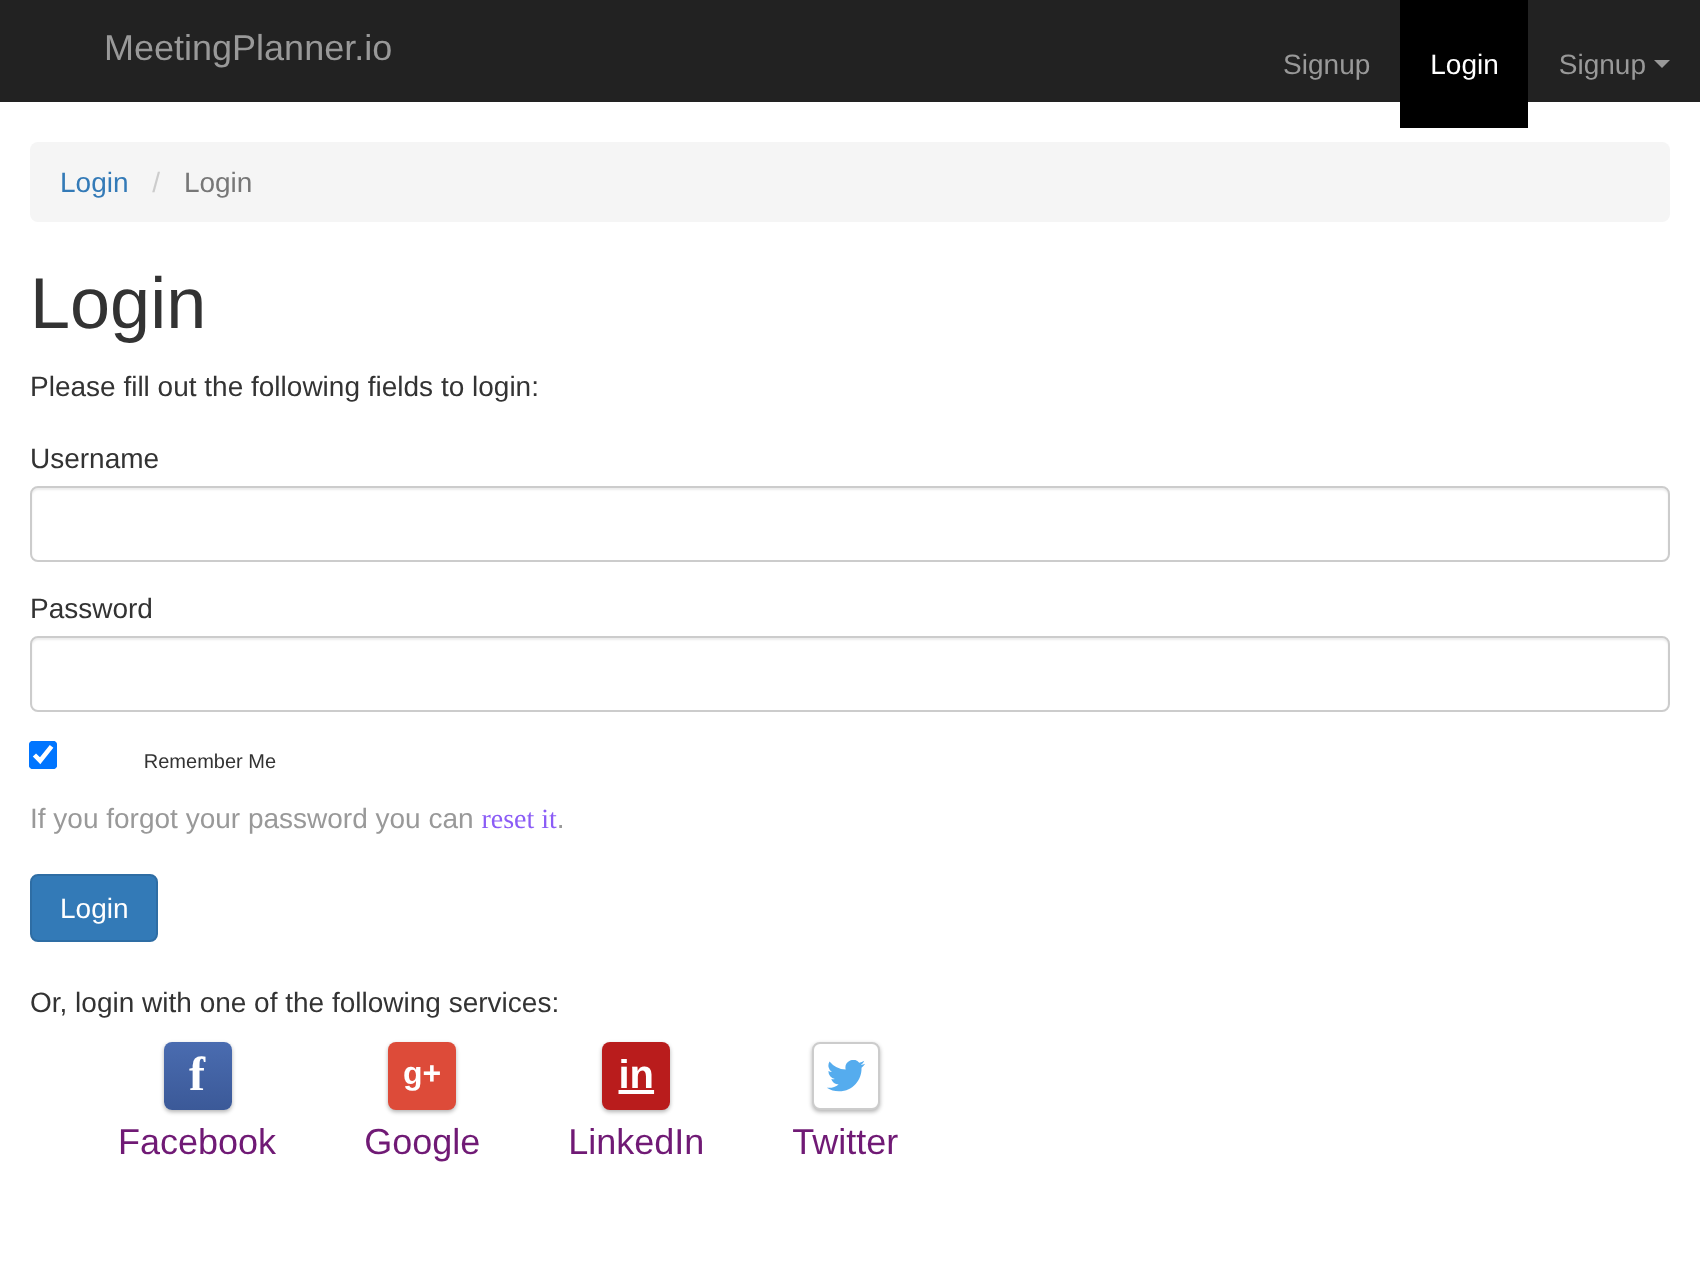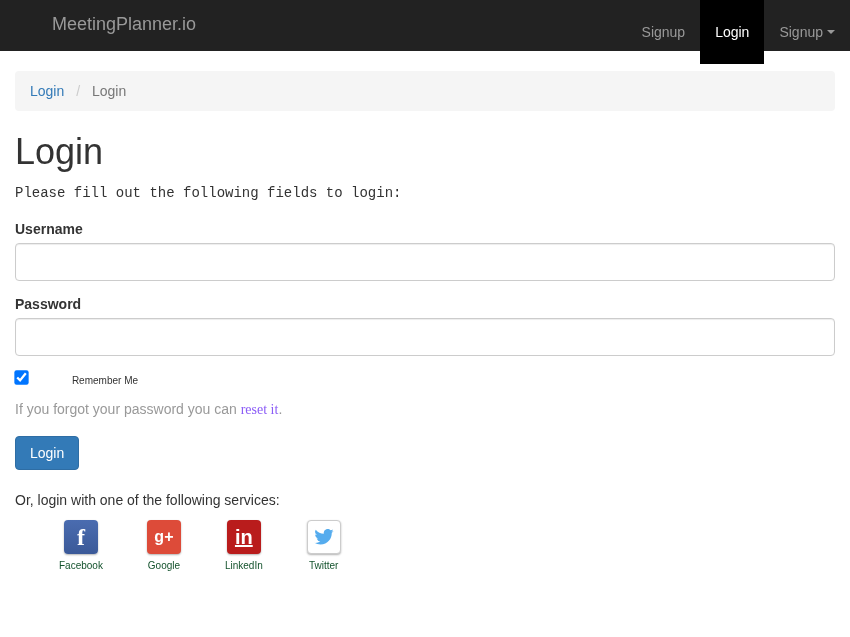--- a/index.html
+++ b/index.html
@@ -13,40 +13,40 @@
     .caret { display: inline-block; width: 0; height: 0; margin-left: 4px; vertical-align: middle; border-top: 4px solid; border-right: 4px solid transparent; border-left: 4px solid transparent; }
     
     .container { padding: 0 15px; max-width: 850px; }
     
     .breadcrumb { background: #f5f5f5; border-radius: 4px; padding: 12px 15px; margin: 20px 0; font-size: 14px; }
     .breadcrumb a { color: #337ab7; text-decoration: none; }
     .breadcrumb .sep { color: #ccc; padding: 0 8px; }
     .breadcrumb .active { color: #777; }
     
     h1 { font-size: 36px; font-weight: 500; margin: 20px 0 12px; }
-    .subtext { font-size: 14px; margin-bottom: 20px; font-family: Liberation Mono, monospace; }
+    .subtext { font-size: 14px; margin-bottom: 20px; }
     
     .form-group { margin-bottom: 15px; }
-    label.control { display: block; font-weight: 700; margin-bottom: 6px; font-size: 14px; }
+    label.control { display: block; font-weight: 400; margin-bottom: 6px; font-size: 14px; }
     .form-control { width: 100%; height: 38px; padding: 6px 12px; font-size: 14px; border: 1px solid #ccc; border-radius: 4px; background: #fff; box-shadow: inset 0 1px 1px rgba(0,0,0,.075); }
     
     .checkbox { margin: 14px 0; }
     .checkbox input { margin-right: 10px; transform: scale(1.1); }
     .checkbox label { font-weight: 400; font-size: 10px; margin-left: 30px; }
     
     .hint { color: #999; margin: 14px 0 18px; font-size: 14px; }
     .hint a { color: #8b5cf6; text-decoration: none; font-family: Liberation Serif, serif; }
     
     .btn-primary { background: #337ab7; border: 1px solid #2e6da4; color: #fff; padding: 8px 14px; font-size: 14px; border-radius: 4px; cursor: pointer; }
     
     .or-text { margin: 22px 0 12px; font-size: 14px; }
     
     .social-row { display: flex; gap: 44px; padding-left: 44px; }
     .social-item { display: flex; flex-direction: column; align-items: center; gap: 6px; text-decoration: none; }
-    .social-item span { color: #14532d; font-size: 10px; }
+    .social-item span { color: #701a75; font-size: 18px; }
     .social-icon { width: 34px; height: 34px; border-radius: 4px; display: flex; align-items: center; justify-content: center; color: #fff; font-weight: bold; box-shadow: 0 1px 2px rgba(0,0,0,.3); }
     .fb { background: linear-gradient(#4a6cb0, #3b5998); font-size: 24px; font-family: Georgia, serif; }
     .gp { background: #dd4b39; font-size: 16px; }
     .li { background: #b91c1c; font-size: 20px; text-decoration: underline; }
     .tw { background: #fff; border: 1px solid #ccc; color: #55acee; }
   </style>
 </head>
 <body>
 
 <nav class="navbar">

